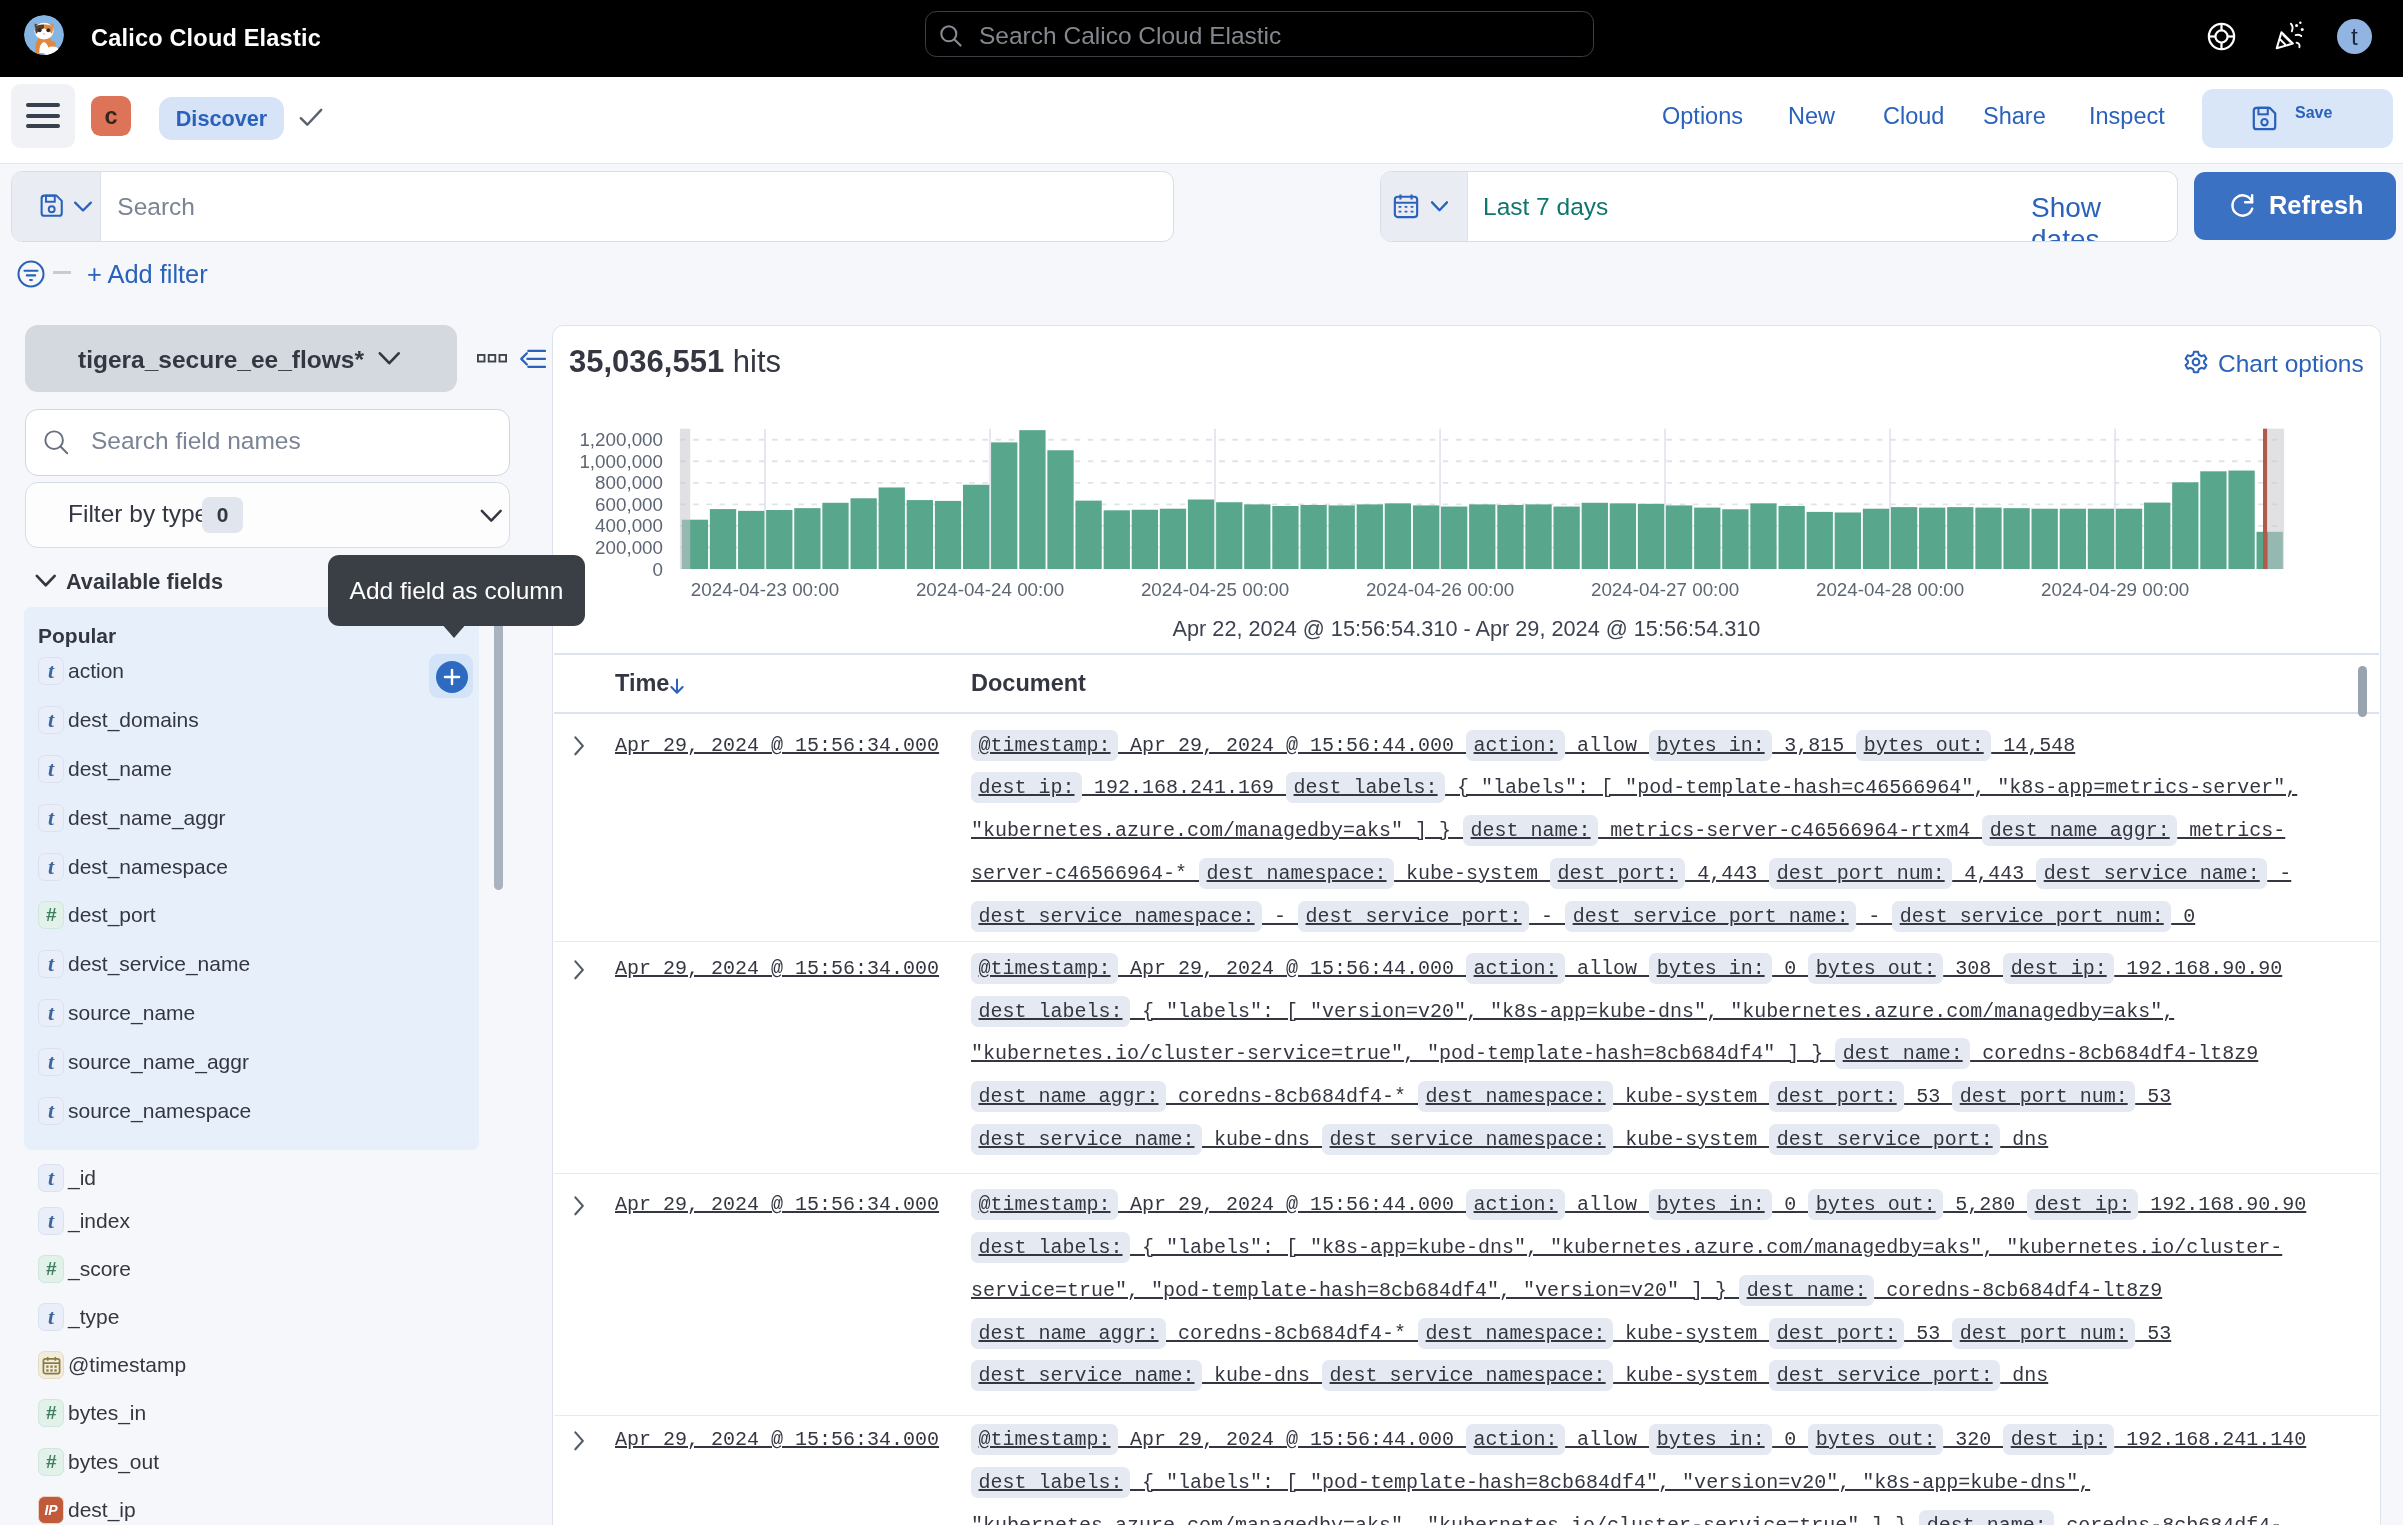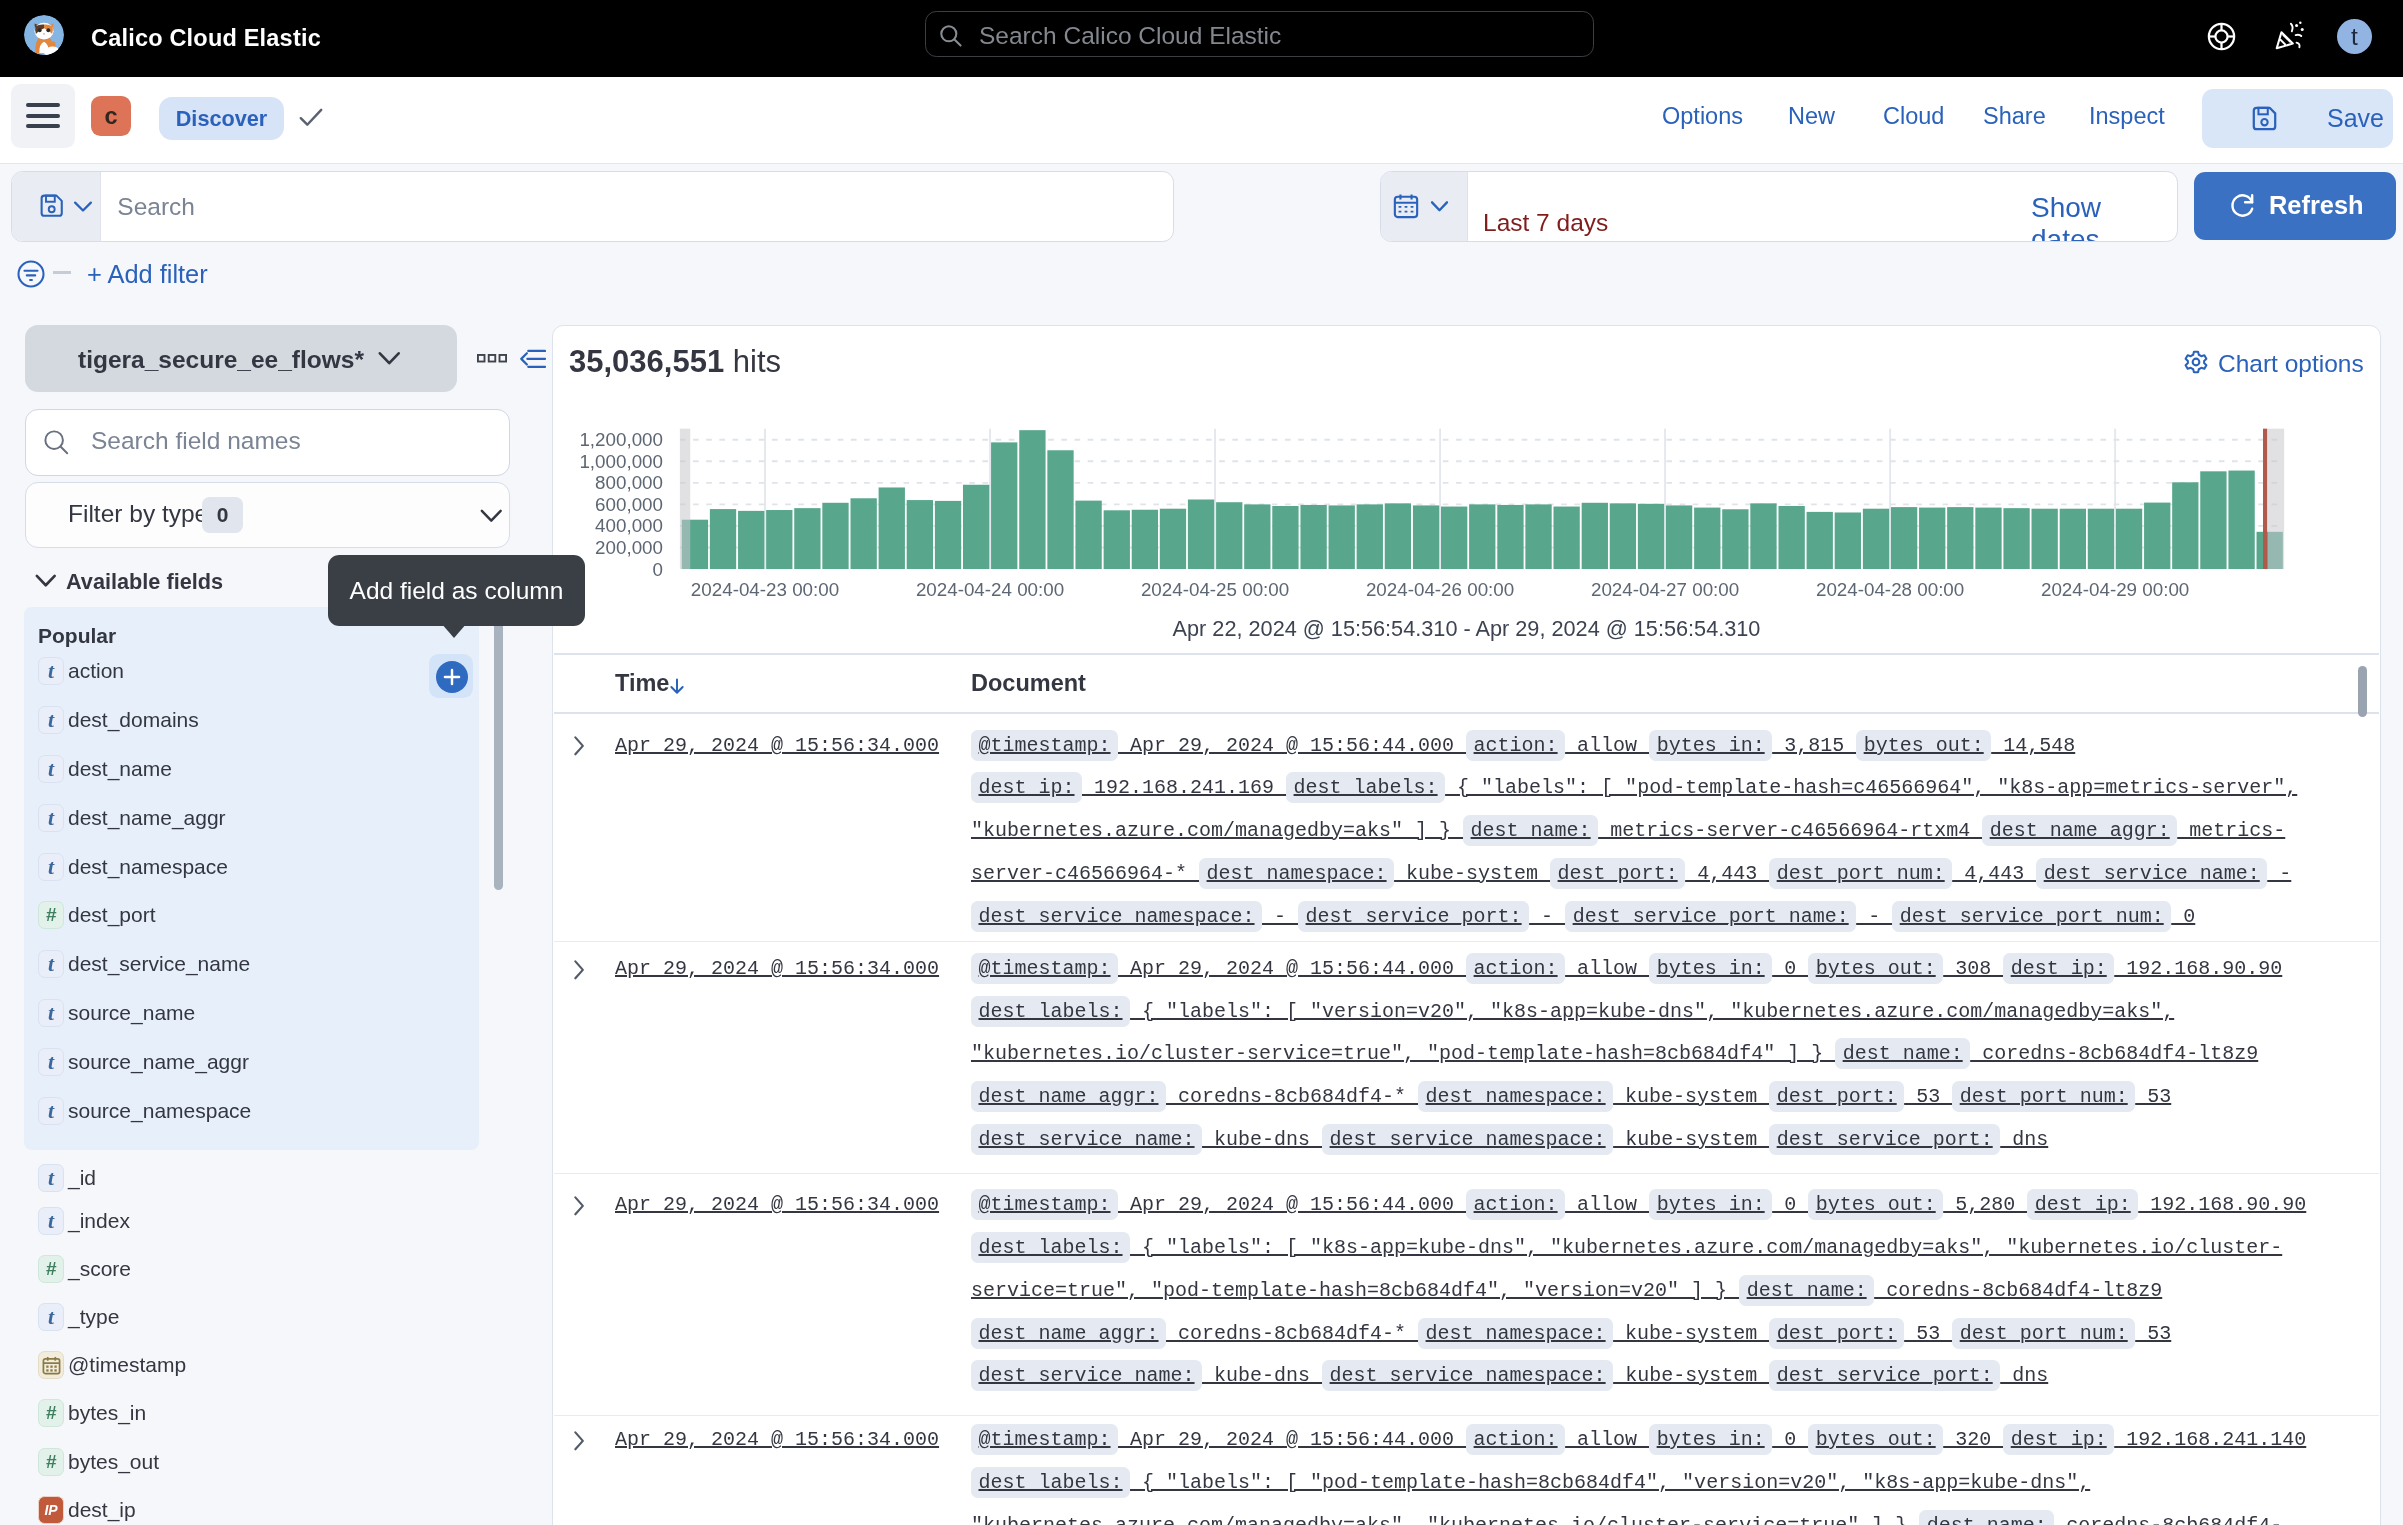--- a/index.html
+++ b/index.html
@@ -92,21 +92,21 @@
 <div class="ab blue" style="left:1788px;top:103px;font-size:23.5px;font-weight:500;">New</div>
 <div class="ab blue" style="left:1883px;top:103px;font-size:23.5px;font-weight:500;">Cloud</div>
 <div class="ab blue" style="left:1983px;top:103px;font-size:23.5px;font-weight:500;">Share</div>
 <div class="ab blue" style="left:2089px;top:103px;font-size:23.5px;font-weight:500;">Inspect</div>
 <div class="ab" style="left:2202px;top:89px;width:191px;height:59px;background:#d9e6f8;border-radius:11.3px;"></div>
 <svg class="ab" style="left:2251px;top:105px;" width="27" height="27" viewBox="0 0 29 29">
  <path d="M3 6 Q3 3 6 3 L20 3 L26 9 L26 23 Q26 26 23 26 L6 26 Q3 26 3 23 Z" fill="none" stroke="#2a62bb" stroke-width="2.4" stroke-linejoin="round"></path>
  <rect x="8" y="3" width="10" height="7" fill="none" stroke="#2a62bb" stroke-width="2.2"></rect>
  <circle cx="14.5" cy="18.5" r="3.4" fill="none" stroke="#2a62bb" stroke-width="2.2"></circle>
 </svg>
-<div class="ab blue" style="left:2295px;top:104px;font-size:25px;font-weight:400;margin-left:32px;">Save</div>
+<div class="ab blue" style="left:2295px;top:104px;font-size:16px;font-weight:700;">Save</div>
 
 <div class="ab" style="left:11.3px;top:171px;width:1163px;height:71px;background:#fff;border:1.9px solid #d6dce8;border-radius:11.3px;box-sizing:border-box;overflow:hidden;">
  <div class="ab" style="left:0;top:0;width:89px;height:71px;background:#e9edf3;border-right:1.9px solid #dde2ec;box-sizing:border-box;"></div>
  <svg class="ab" style="left:27px;top:21px;" width="25.4" height="25.4" viewBox="0 0 29 29">
   <path d="M3 6 Q3 3 6 3 L20 3 L26 9 L26 23 Q26 26 23 26 L6 26 Q3 26 3 23 Z" fill="none" stroke="#2a62bb" stroke-width="2.4" stroke-linejoin="round"></path>
   <rect x="8" y="3" width="10" height="7" fill="none" stroke="#2a62bb" stroke-width="2.2"></rect>
   <circle cx="14.5" cy="18.5" r="3.4" fill="none" stroke="#2a62bb" stroke-width="2.2"></circle>
  </svg>
  <svg class="ab" style="left:61px;top:28px;" width="20" height="14" viewBox="0 0 22 16">
   <path d="M2 3 L11 12 L20 3" fill="none" stroke="#2a62bb" stroke-width="2.6" stroke-linecap="round" stroke-linejoin="round"></path>
@@ -127,21 +127,21 @@
         <line x1="12.5" y1="15" x2="15.5" y2="15"></line>
         <line x1="19" y1="15" x2="22" y2="15"></line>
   <line x1="6" y1="20" x2="9" y2="20"></line>
         <line x1="12.5" y1="20" x2="15.5" y2="20"></line>
         <line x1="19" y1="20" x2="22" y2="20"></line>
       </g>
  </svg>
  <svg class="ab" style="left:49px;top:28px;" width="19" height="14" viewBox="0 0 20 15">
   <path d="M2 2.5 L10 11 L18 2.5" fill="none" stroke="#2a62bb" stroke-width="2.5" stroke-linecap="round" stroke-linejoin="round"></path>
  </svg>
- <div class="ab" style="left:102px;top:21px;font-size:24.5px;color:#7f1d1d;margin-top:16px;">Last 7 days</div>
+ <div class="ab" style="left:102px;top:21px;font-size:24.5px;color:#0f766e;">Last 7 days</div>
  <div class="ab blue" style="left:650px;top:20px;font-size:28px;font-weight:500;">Show dates</div>
 </div>
 <div class="ab" style="left:2194px;top:172px;width:202px;height:68px;background:#3a71c2;border-radius:11.3px;"></div>
 <svg class="ab" style="left:2228px;top:191px;" width="29" height="29" viewBox="0 0 31 31">
  <path d="M25.8 19 A 10.8 10.8 0 1 1 25.8 12" fill="none" stroke="#fff" stroke-width="2.6" stroke-linecap="round"></path>
  <path d="M25.8 4.5 L25.8 12 L18.3 12" fill="none" stroke="#fff" stroke-width="2.6" stroke-linecap="round" stroke-linejoin="round"></path>
 </svg>
 <div class="ab" style="left:2269px;top:191px;font-size:25.4px;font-weight:600;color:#fff;">Refresh</div>
 
 <svg class="ab" style="left:17px;top:260px;" width="28" height="28" viewBox="0 0 30 30">

